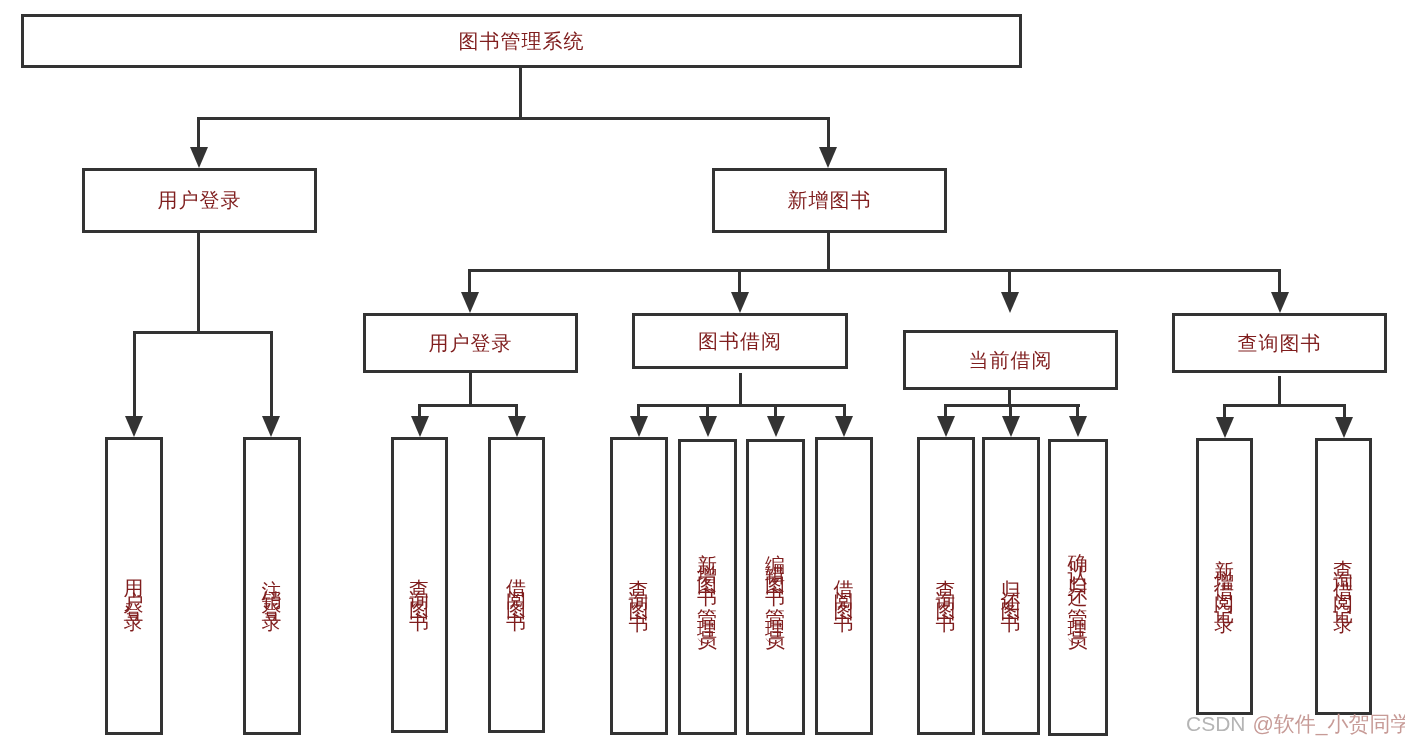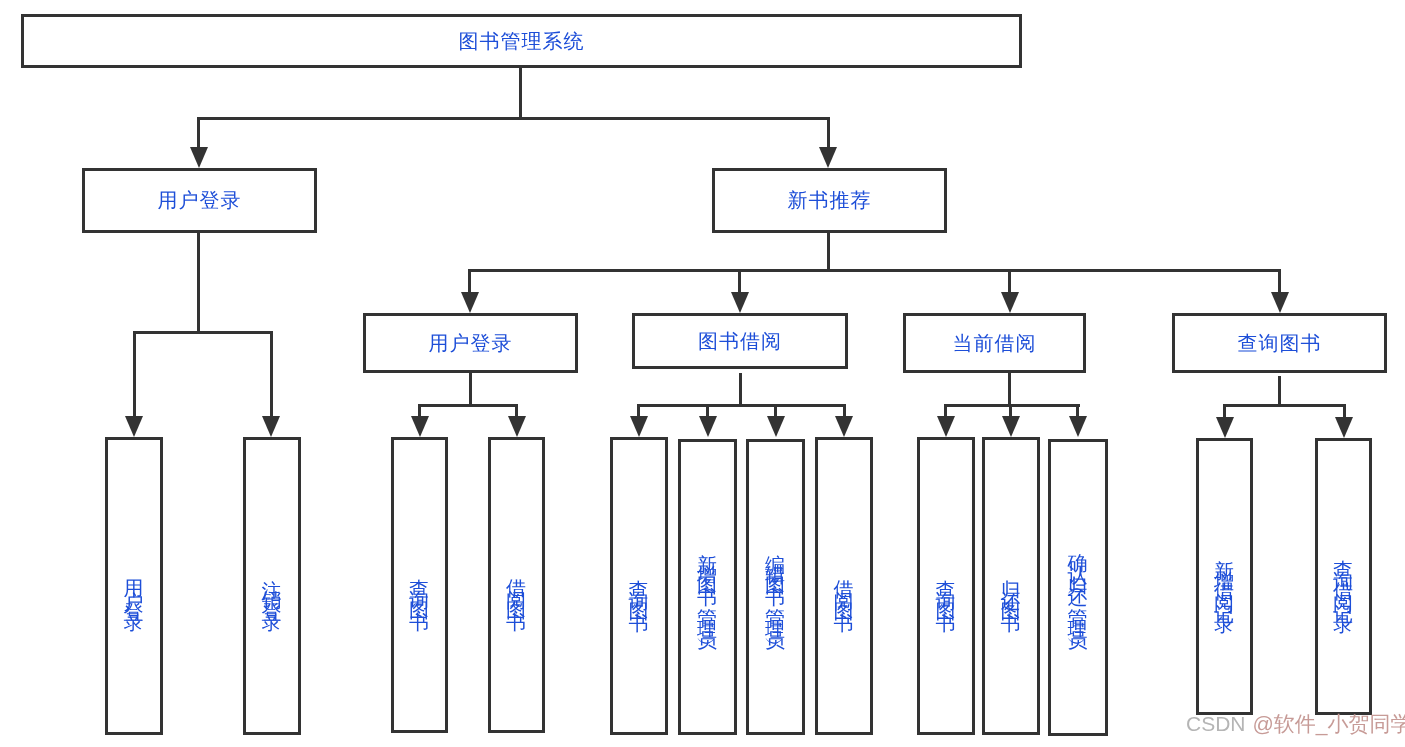--- a/index.html
+++ b/index.html
@@ -12,21 +12,21 @@
     font-family: "Liberation Sans", "DejaVu Sans", sans-serif;
   }
   .box {
     position: absolute;
     box-sizing: border-box;
     border: 3px solid #333333;
     background: #ffffff;
     display: flex;
     align-items: center;
     justify-content: center;
-    color: #1d4ed8;
+    color: #7f1d1d;
     font-size: 20px;
     letter-spacing: 1px;
     white-space: nowrap;
   }
   .vbox {
     writing-mode: vertical-rl;
     text-orientation: mixed;
     letter-spacing: 11px;
     line-height: 1;
     white-space: normal;
@@ -109,25 +109,25 @@
   <div class="ln" style="left:1278px;top:376px;width:3px;height:30px"></div>
   <div class="ln" style="left:1223px;top:404px;width:123px;height:3px"></div>
   <div class="ln" style="left:1223px;top:404px;width:3px;height:13px"></div>
   <div class="ln" style="left:1343px;top:404px;width:3px;height:13px"></div>
   <div class="arw" style="left:1216px;top:417px"></div>
   <div class="arw" style="left:1335px;top:417px"></div>
 
   <div class="box" style="left:21px;top:14px;width:1001px;height:54px">图书管理系统</div>
 
   <div class="box" style="left:82px;top:168px;width:235px;height:65px">用户登录</div>
-  <div class="box" style="left:712px;top:168px;width:235px;height:65px">新书推荐</div>
+  <div class="box" style="left:712px;top:168px;width:235px;height:65px">新增图书</div>
 
   <div class="box" style="left:363px;top:313px;width:215px;height:60px">用户登录</div>
   <div class="box" style="left:632px;top:313px;width:216px;height:56px">图书借阅</div>
-  <div class="box" style="left:903px;top:313px;width:183px;height:60px">当前借阅</div>
+  <div class="box" style="left:903px;top:330px;width:215px;height:60px">当前借阅</div>
   <div class="box" style="left:1172px;top:313px;width:215px;height:60px">查询图书</div>
 
   <div class="box vbox" style="left:105px;top:437px;width:58px;height:298px">用户登录</div>
   <div class="box vbox" style="left:243px;top:437px;width:58px;height:298px">注销登录</div>
 
   <div class="box vbox" style="left:391px;top:437px;width:57px;height:296px">查询图书</div>
   <div class="box vbox" style="left:488px;top:437px;width:57px;height:296px">借阅图书</div>
 
   <div class="box vbox" style="left:610px;top:437px;width:58px;height:298px">查询图书</div>
   <div class="box vbox" style="left:678px;top:439px;width:59px;height:296px">新增图书（管理员）</div>

